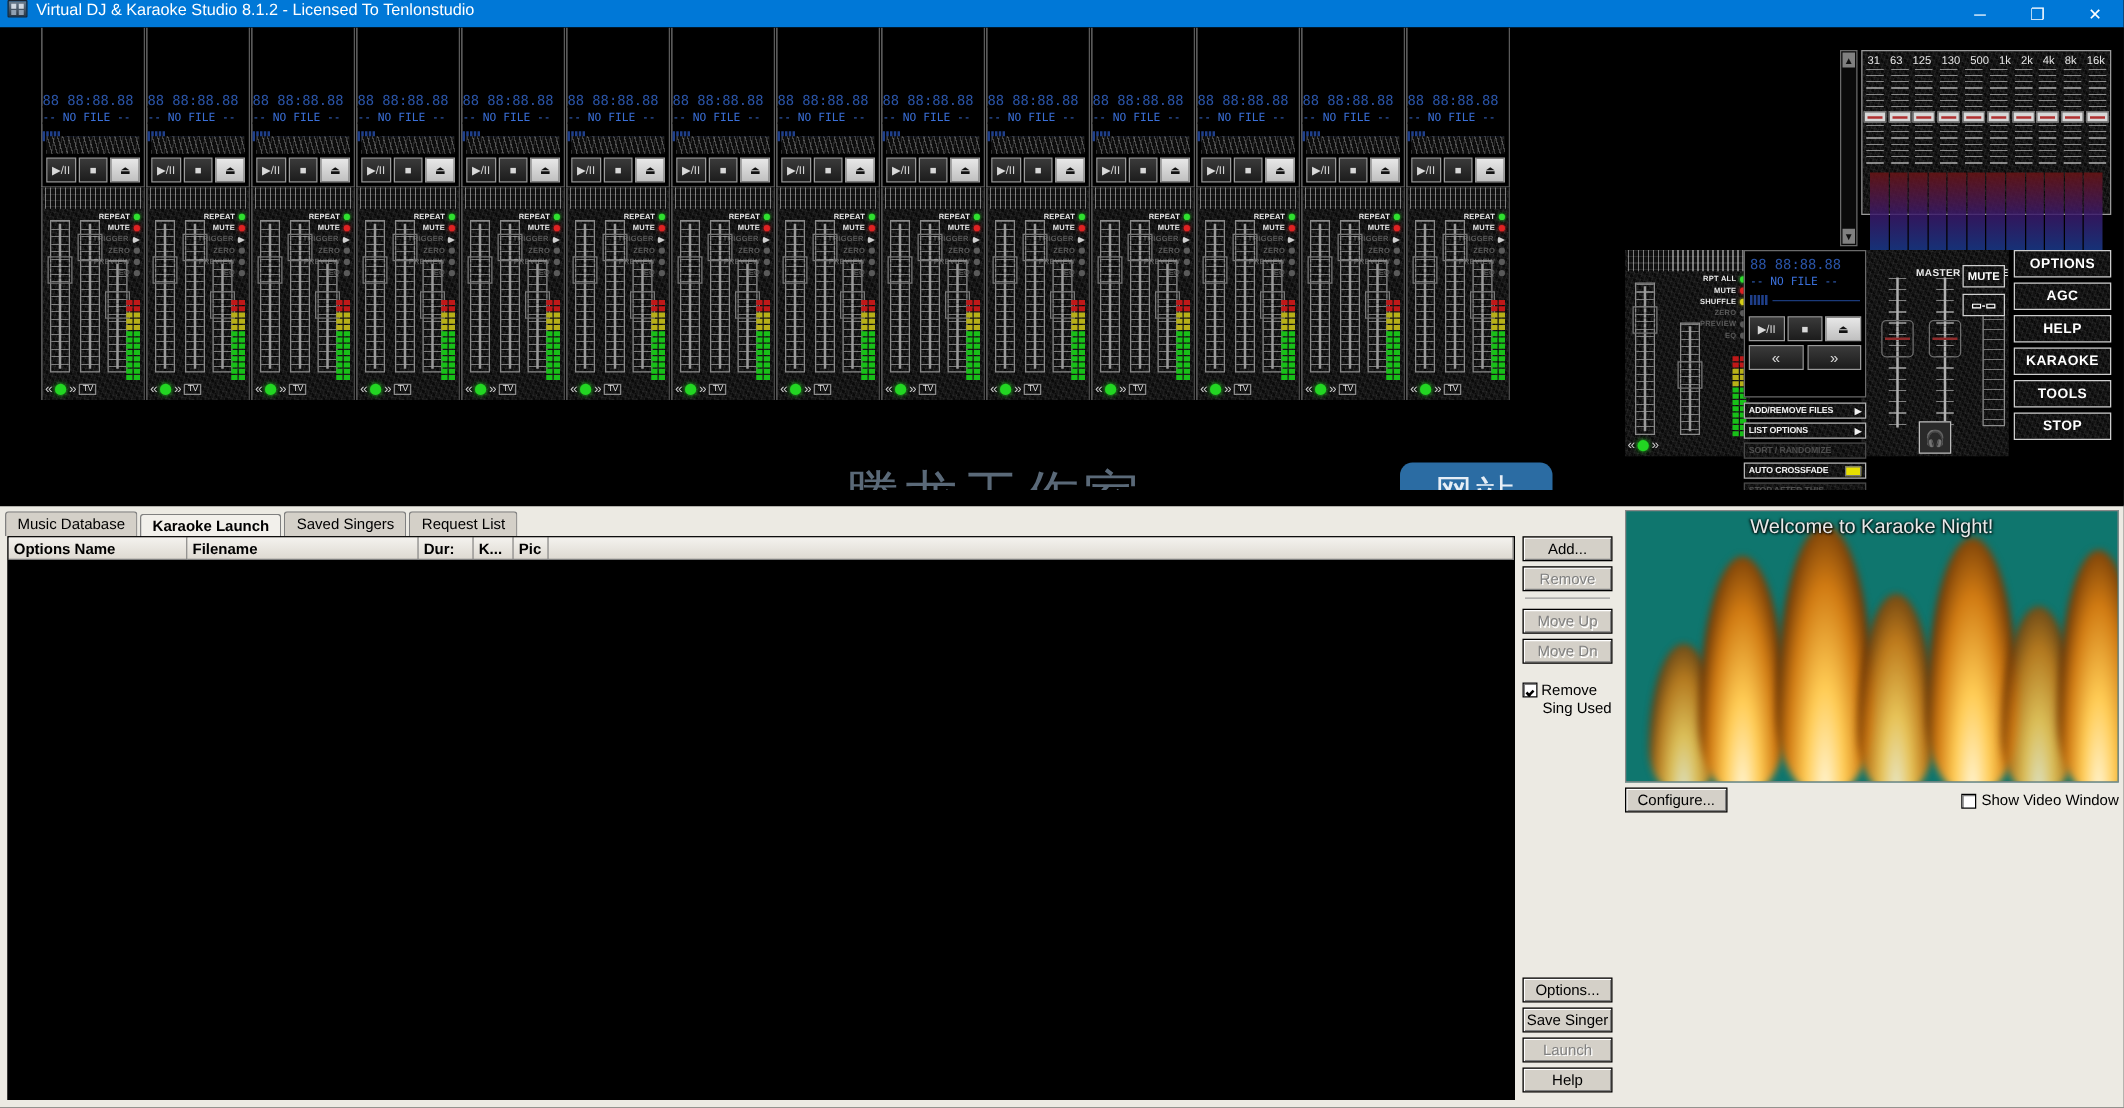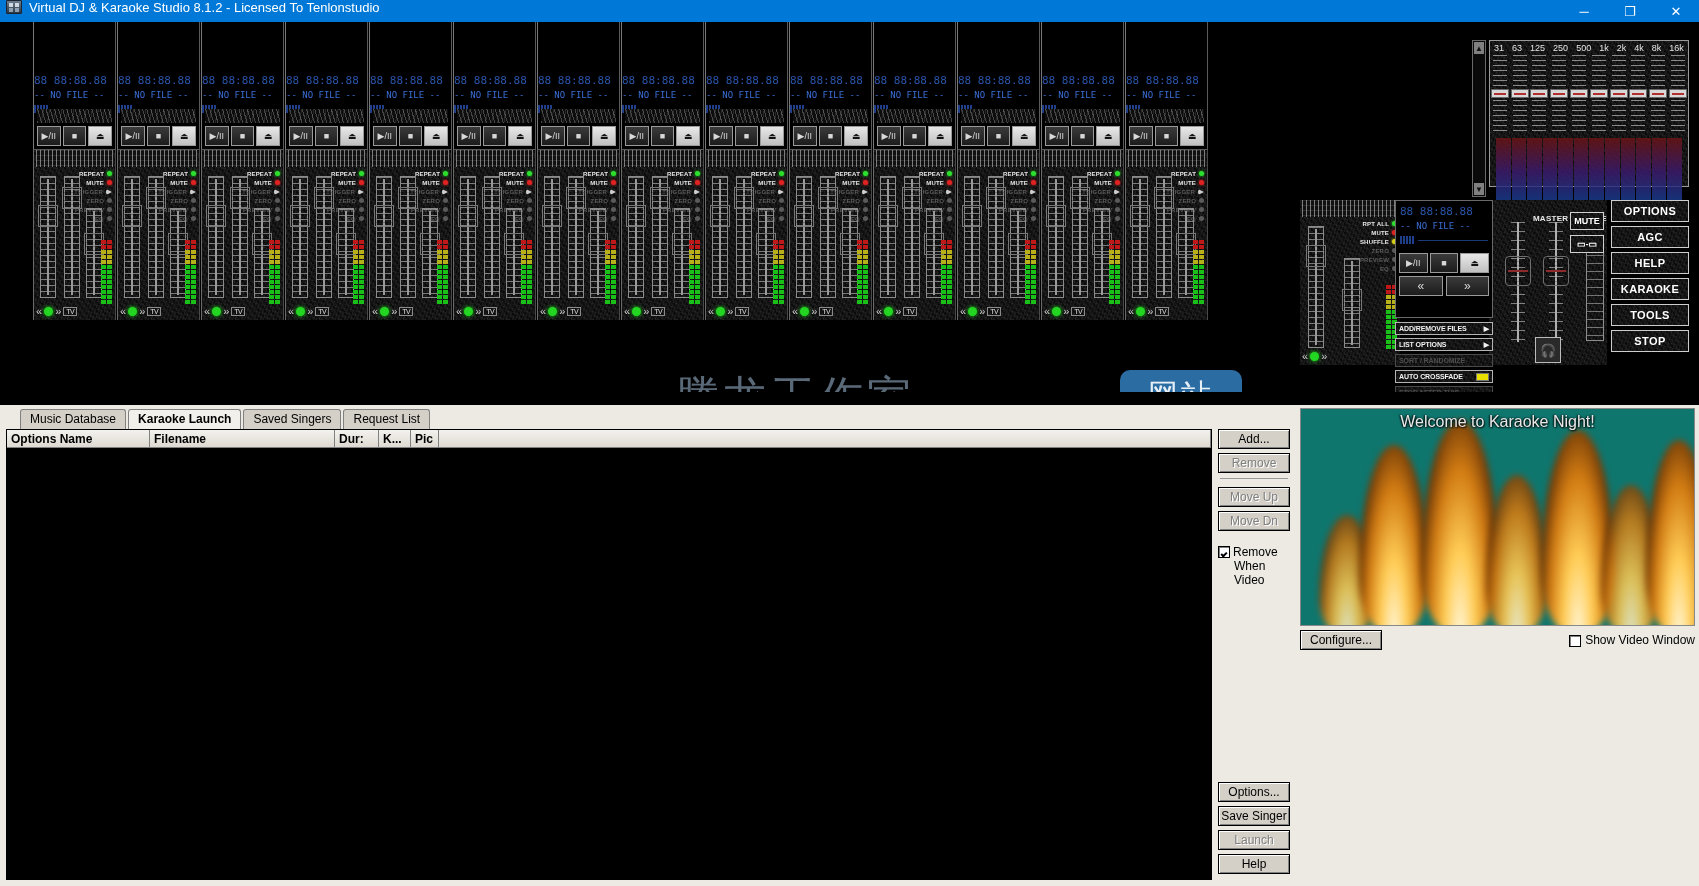--- a/index.html
+++ b/index.html
@@ -135,21 +135,21 @@
   }
   .arrbtn { color:#ccc; font-size:11px; line-height:1; }
   .bigled { width:9px; height:9px; border-radius:50%; background:#22d622; box-shadow:0 0 4px #22d622; }
   .tvbtn { border:1px solid #8a8a8a; padding:0 2px; font-size:7px; color:#ddd; letter-spacing:-.5px;}
 
   
   #masterdeck { position:absolute; left: 1300px; top: 178px; width: 100px; height: 165px; }
 
   
   #eqpanel {
-    position:absolute; left: 1489px; top: 18px; width: 200px; height: 147px;
+    position:absolute; left: 1489px; top: 18px; width: 200px; height: 132px;
     border:1px solid #9a9a9a;
   }
   #eqlabels { display:flex; justify-content:space-around; padding-top:2px; }
   #eqlabels span { color:#e4e4e4; font-size:9px; font-family:"Liberation Sans",sans-serif;}
   #eqsliders { display:flex; justify-content:space-around; margin-top:2px; height:80px;}
   .eqs { width:14px; height:80px; position:relative;
     background-image: repeating-linear-gradient(180deg, rgba(215,215,215,.6) 0 1px, transparent 1px 5px);}
   .eqs .eknob { position:absolute; top:34px; left:-2px; width:18px;height:9px;
     background:#d8d8d8; border:1px solid #666; }
   .eqs .eknob::after{content:"";position:absolute;left:2px;top:3px;right:2px;height:2px;background:#b03030;}
@@ -210,21 +210,21 @@
     background:#2b6ca3; display:flex; align-items:center; justify-content:center;
     color:#e6eef6; font-size:30px; letter-spacing:3px;
     font-family:"DejaVu Sans", sans-serif;
   }
 
   
   #bottom {
     position:absolute; left:0; top:404px; right:0; bottom:0;
     background:#eceae3; border-top:1px solid #000;
   }
-  #tabs { position:absolute; left:20px; top:4px; display:flex; align-items:flex-end; height:20px;}
+  #tabs { position:absolute; left:4px; top:4px; display:flex; height:20px;}
   .tab {
     border:1px solid #808080; border-bottom:none; padding:2px 9px 3px;
     background:#d4d0c8; font-size:12px; color:#000; margin-right:2px;
     border-radius:3px 3px 0 0;
   }
   .tab.active { background:#f2f0eb; font-weight:bold; padding-bottom:5px; position:relative; top:2px;}
 
   #gridpanel {
     position:absolute; left:6px; top:24px; width:1206px; bottom:6px;
     border:1px solid #000; background:#000;
@@ -1792,21 +1792,21 @@
   <div id="vscroll">
     <div class="ar up">▲</div>
     <div class="ar dn">▼</div>
   </div>
 
   <div id="eqpanel" class="noise">
     <div id="eqlabels">
         <span>31</span>
         <span>63</span>
         <span>125</span>
-        <span>250</span>
+        <span>130</span>
         <span>500</span>
         <span>1k</span>
         <span>2k</span>
         <span>4k</span>
         <span>8k</span>
         <span>16k</span>
       </div>
     <div id="eqsliders">
         <div class="eqs">
           <div class="eknob"></div>
@@ -1967,21 +1967,21 @@
       <div class="qsep"></div>
       <div class="qbtn dis">Move Up</div>
       <div class="qbtn dis">Move Dn</div>
     </div>
 
   <div id="rwu">
     <div class="cbline">
       <span class="cbox checked"></span>
       <span>Remove</span>
     </div>
-    <div style="padding-left:16px">When Video</div>
+    <div style="padding-left:16px">Sing Used</div>
   </div>
 
   <div id="bottombtns">
       <div class="qbtn">Options...</div>
       <div class="qbtn">Save Singer</div>
       <div class="qbtn dis">Launch</div>
       <div class="qbtn">Help</div>
     </div>
 
   <div id="videopanel">

